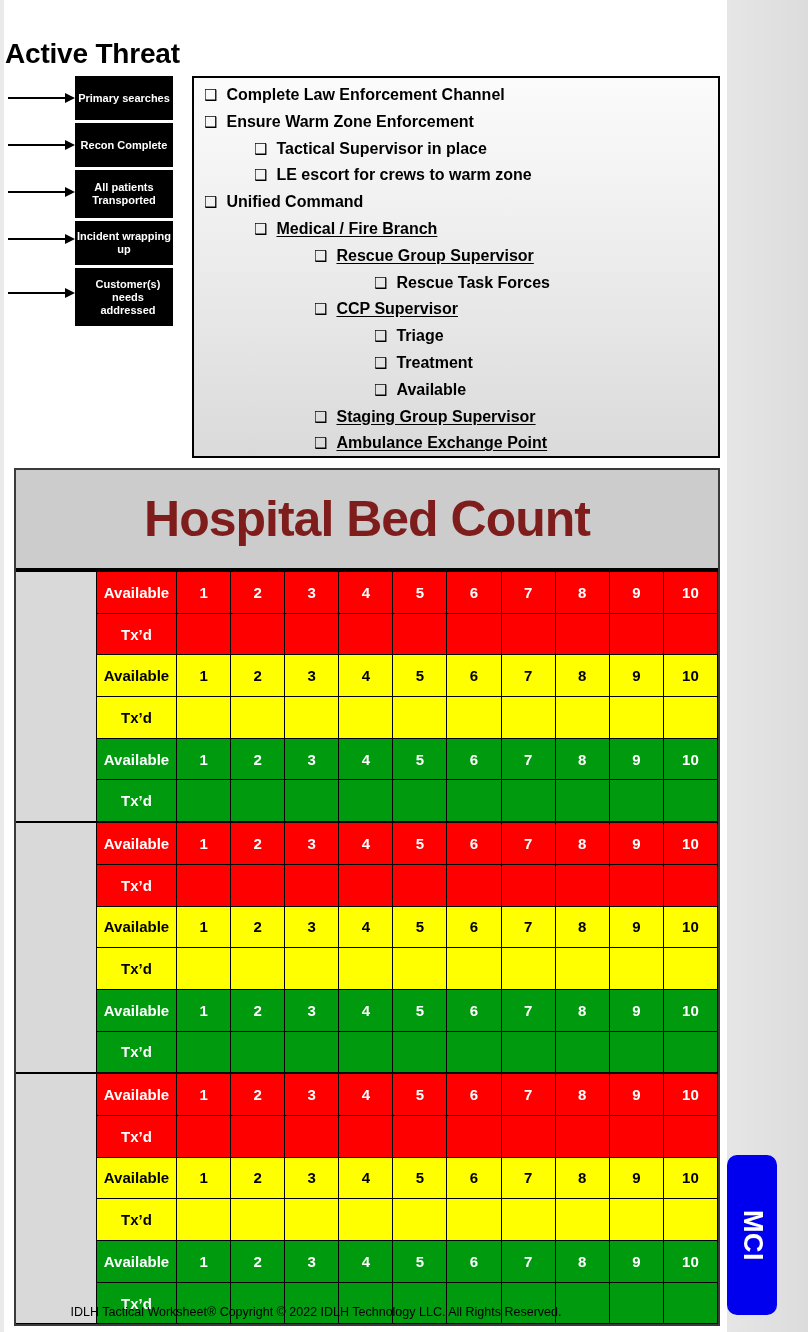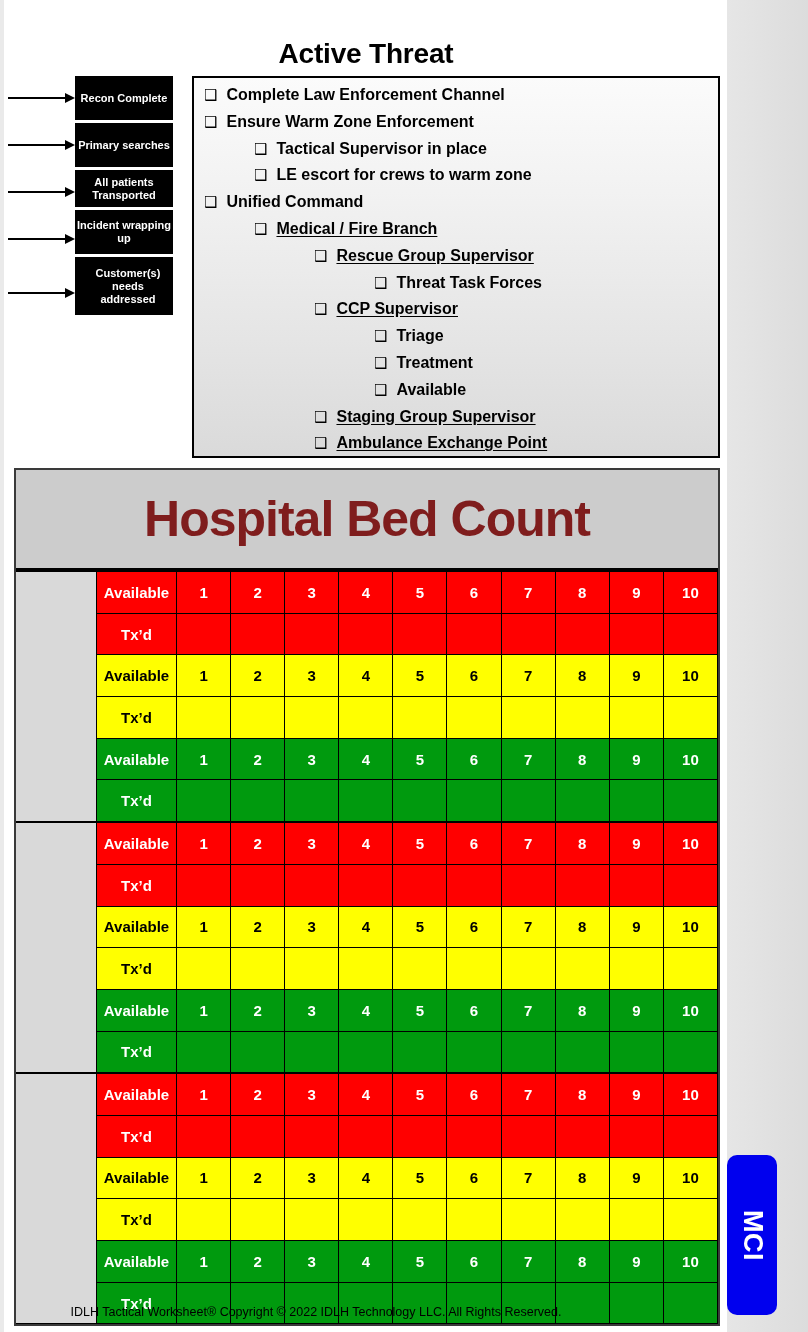--- a/index.html
+++ b/index.html
@@ -23,21 +23,20 @@
     height: 1332px;
     background: #ffffff;
   }
 
   
   .at-title {
     position: absolute;
     left: 5px;
     top: 38px;
     width: 722px;
-    text-align: center;
     font-size: 28px;
     font-weight: bold;
     color: #000;
     letter-spacing: -0.2px;
   }
 
   
   .boxcol {
     position: absolute;
     left: 75px;
@@ -190,26 +189,26 @@
 </head>
 <body>
 
 <div id="page">
   <div class="sheet"></div>
 
   <div class="at-title">Active Threat</div>
 
   <div class="boxcol" id="status-boxes">
       <div class="blackbox" style="height: 44px;">
+        <span>Primary searches</span>
+      </div>
+      <div class="blackbox" style="height: 44px;">
         <span>Recon Complete</span>
       </div>
-      <div class="blackbox" style="height: 44px;">
-        <span>Primary searches</span>
-      </div>
-      <div class="blackbox" style="height: 37px;">
+      <div class="blackbox" style="height: 48px;">
         <span>All patients Transported</span>
       </div>
       <div class="blackbox" style="height: 44px;">
         <span>Incident wrapping up</span>
       </div>
       <div class="blackbox" style="height: 58px; padding-left: 8px;">
         <span>Customer(s) needs addressed</span>
       </div>
     </div>
 
@@ -237,21 +236,21 @@
       <div class="cl-row lvl1">
         <span class="cl-box">❑</span>
         <span class="cl-text u">Medical / Fire Branch</span>
       </div>
       <div class="cl-row lvl2">
         <span class="cl-box">❑</span>
         <span class="cl-text u">Rescue Group Supervisor</span>
       </div>
       <div class="cl-row lvl3">
         <span class="cl-box">❑</span>
-        <span class="cl-text">Threat Task Forces</span>
+        <span class="cl-text">Rescue Task Forces</span>
       </div>
       <div class="cl-row lvl2">
         <span class="cl-box">❑</span>
         <span class="cl-text u">CCP Supervisor</span>
       </div>
       <div class="cl-row lvl3">
         <span class="cl-box">❑</span>
         <span class="cl-text">Triage</span>
       </div>
       <div class="cl-row lvl3">

